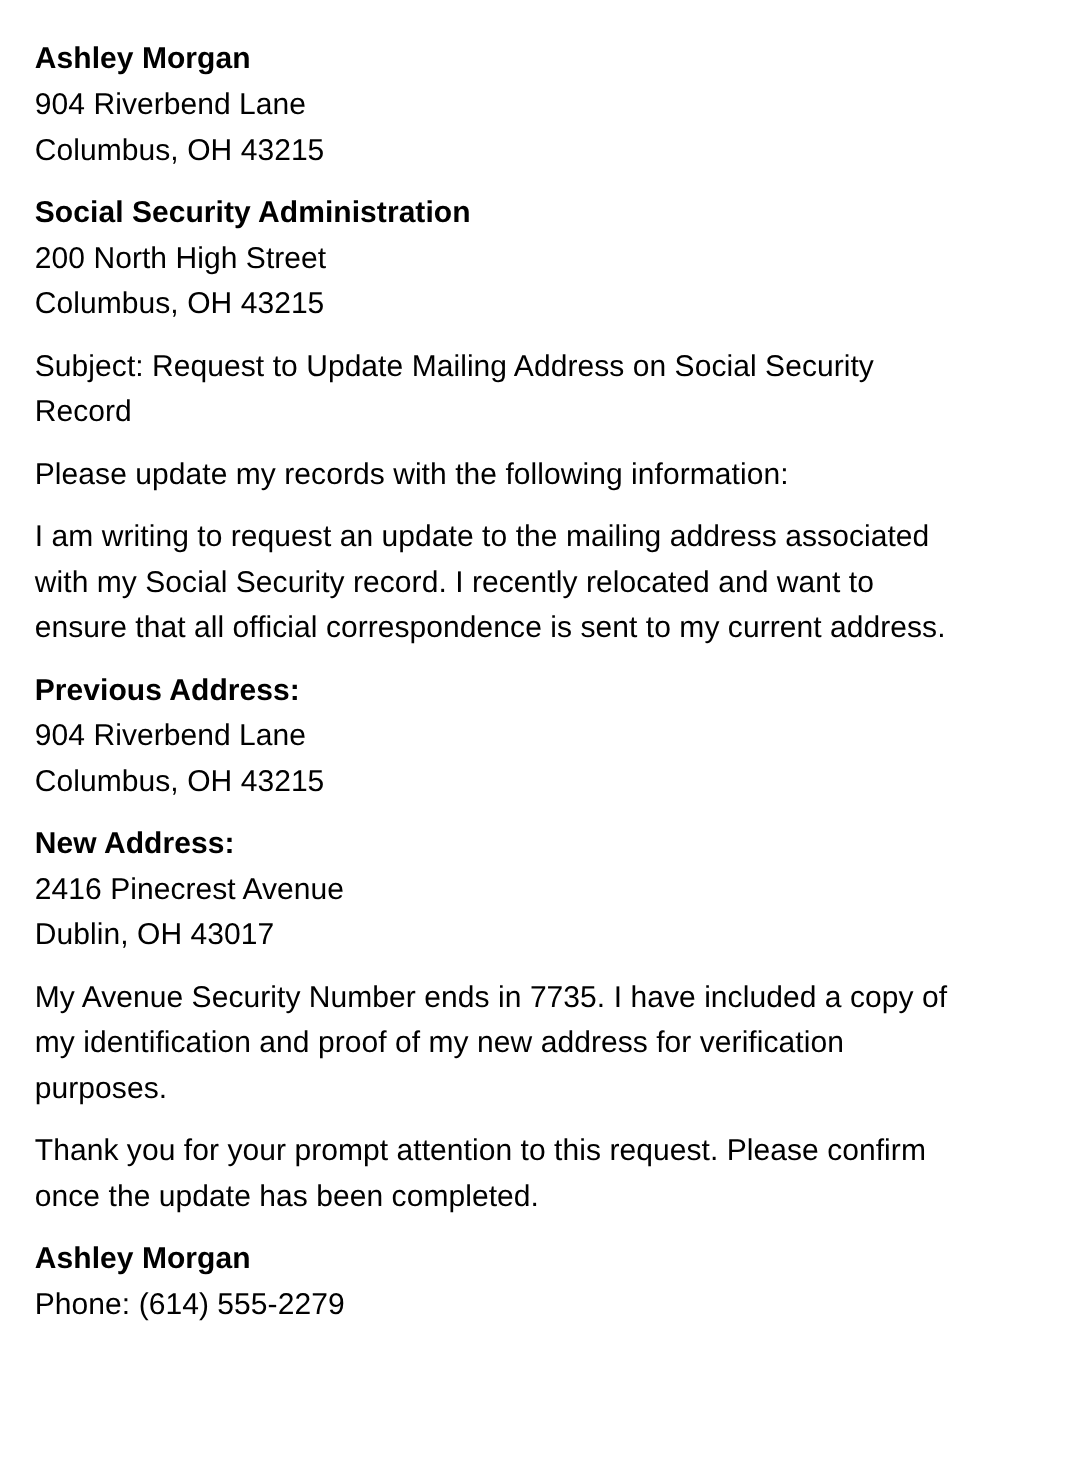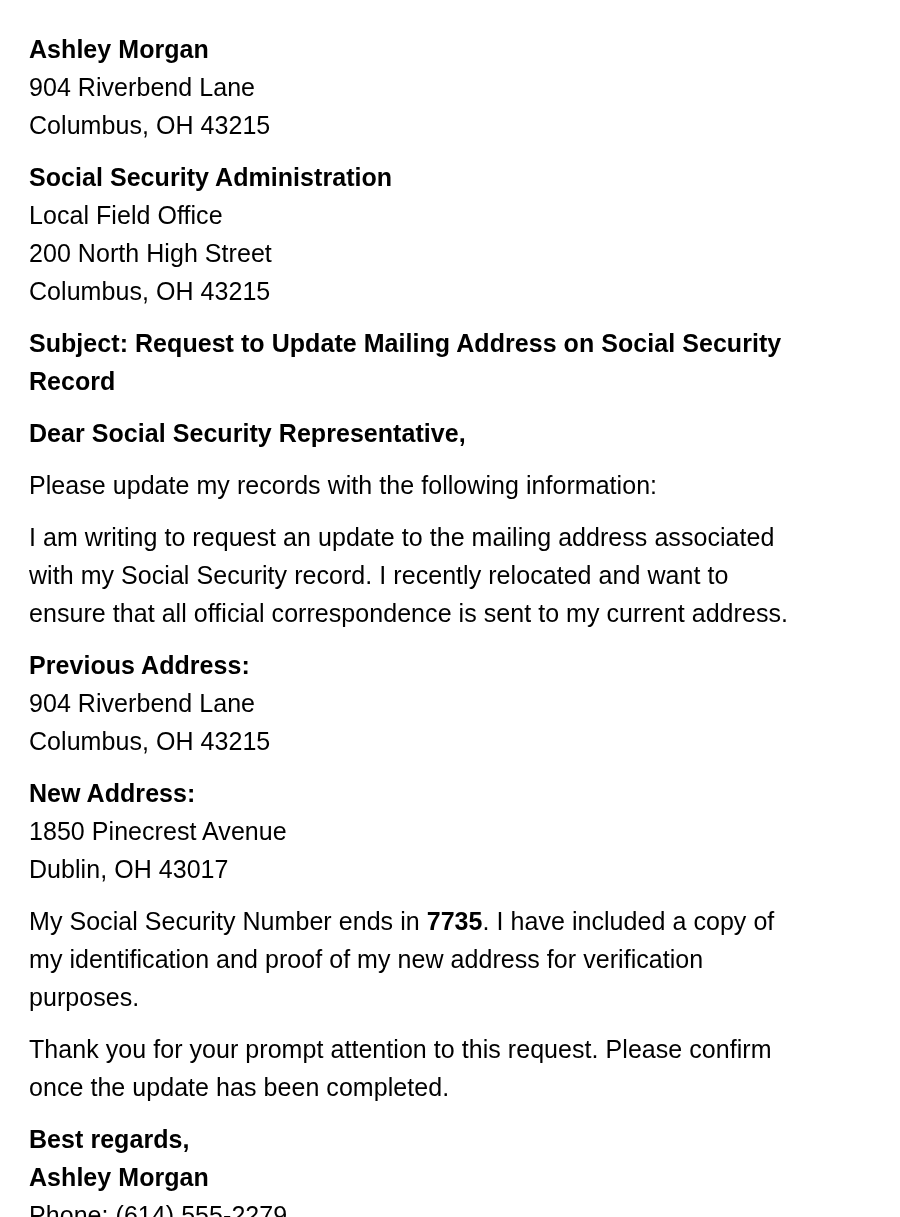--- a/index.html
+++ b/index.html
@@ -37,80 +37,75 @@
     font-weight: bold;
   }
   .para {
     font-size: 25px;
     line-height: 38px;
     letter-spacing: 0.05px;
     max-width: 818px;
     text-align: left;
   }
   .para.bold {
-    font-weight: bold;
+    font-weight: normal;
   }
   strong.inline {
-    font-weight: bold;
+    font-weight: normal;
   }
 </style>
 </head>
 <body>
 
 <div class="page">
 
   <div class="block">
     <div class="line bold">Ashley Morgan</div>
     <div class="line">904 Riverbend Lane</div>
     <div class="line">Columbus, OH 43215</div>
   </div>
 
 
   <div class="block">
     <div class="line bold">Social Security Administration</div>
-    <div class="line">Local Field Office</div>
     <div class="line">200 North High Street</div>
     <div class="line">Columbus, OH 43215</div>
   </div>
 
   <div class="block">
     <div class="para bold">Subject: Request to Update Mailing Address on Social Security Record</div>
   </div>
 
-  <div class="block">
-    <div class="para bold">Dear Social Security Representative,</div>
-  </div>
 
   <div class="block">
     <div class="para">Please update my records with the following information:</div>
   </div>
 
   <div class="block">
     <div class="para">I am writing to request an update to the mailing address associated with my Social Security record. I recently relocated and want to ensure that all official correspondence is sent to my current address.</div>
   </div>
 
   <div class="block">
     <div class="line bold">Previous Address:</div>
     <div class="line">904 Riverbend Lane</div>
     <div class="line">Columbus, OH 43215</div>
   </div>
 
   <div class="block">
     <div class="line bold">New Address:</div>
-    <div class="line">1850 Pinecrest Avenue</div>
+    <div class="line">2416 Pinecrest Avenue</div>
     <div class="line">Dublin, OH 43017</div>
   </div>
 
   <div class="block">
-    <div class="para"><span>My Social Security Number ends in </span><strong class="inline">7735</strong><span>. I have included a copy of my identification and proof of my new address for verification purposes.</span></div>
+    <div class="para"><span>My Avenue Security Number ends in </span><strong class="inline">7735</strong><span>. I have included a copy of my identification and proof of my new address for verification purposes.</span></div>
   </div>
 
   <div class="block">
     <div class="para">Thank you for your prompt attention to this request. Please confirm once the update has been completed.</div>
   </div>
 
   <div class="block">
-    <div class="line bold">Best regards,</div>
     <div class="line bold">Ashley Morgan</div>
     <div class="line">Phone: (614) 555-2279</div>
   </div>
 
 </div>
 
 </body></html>

